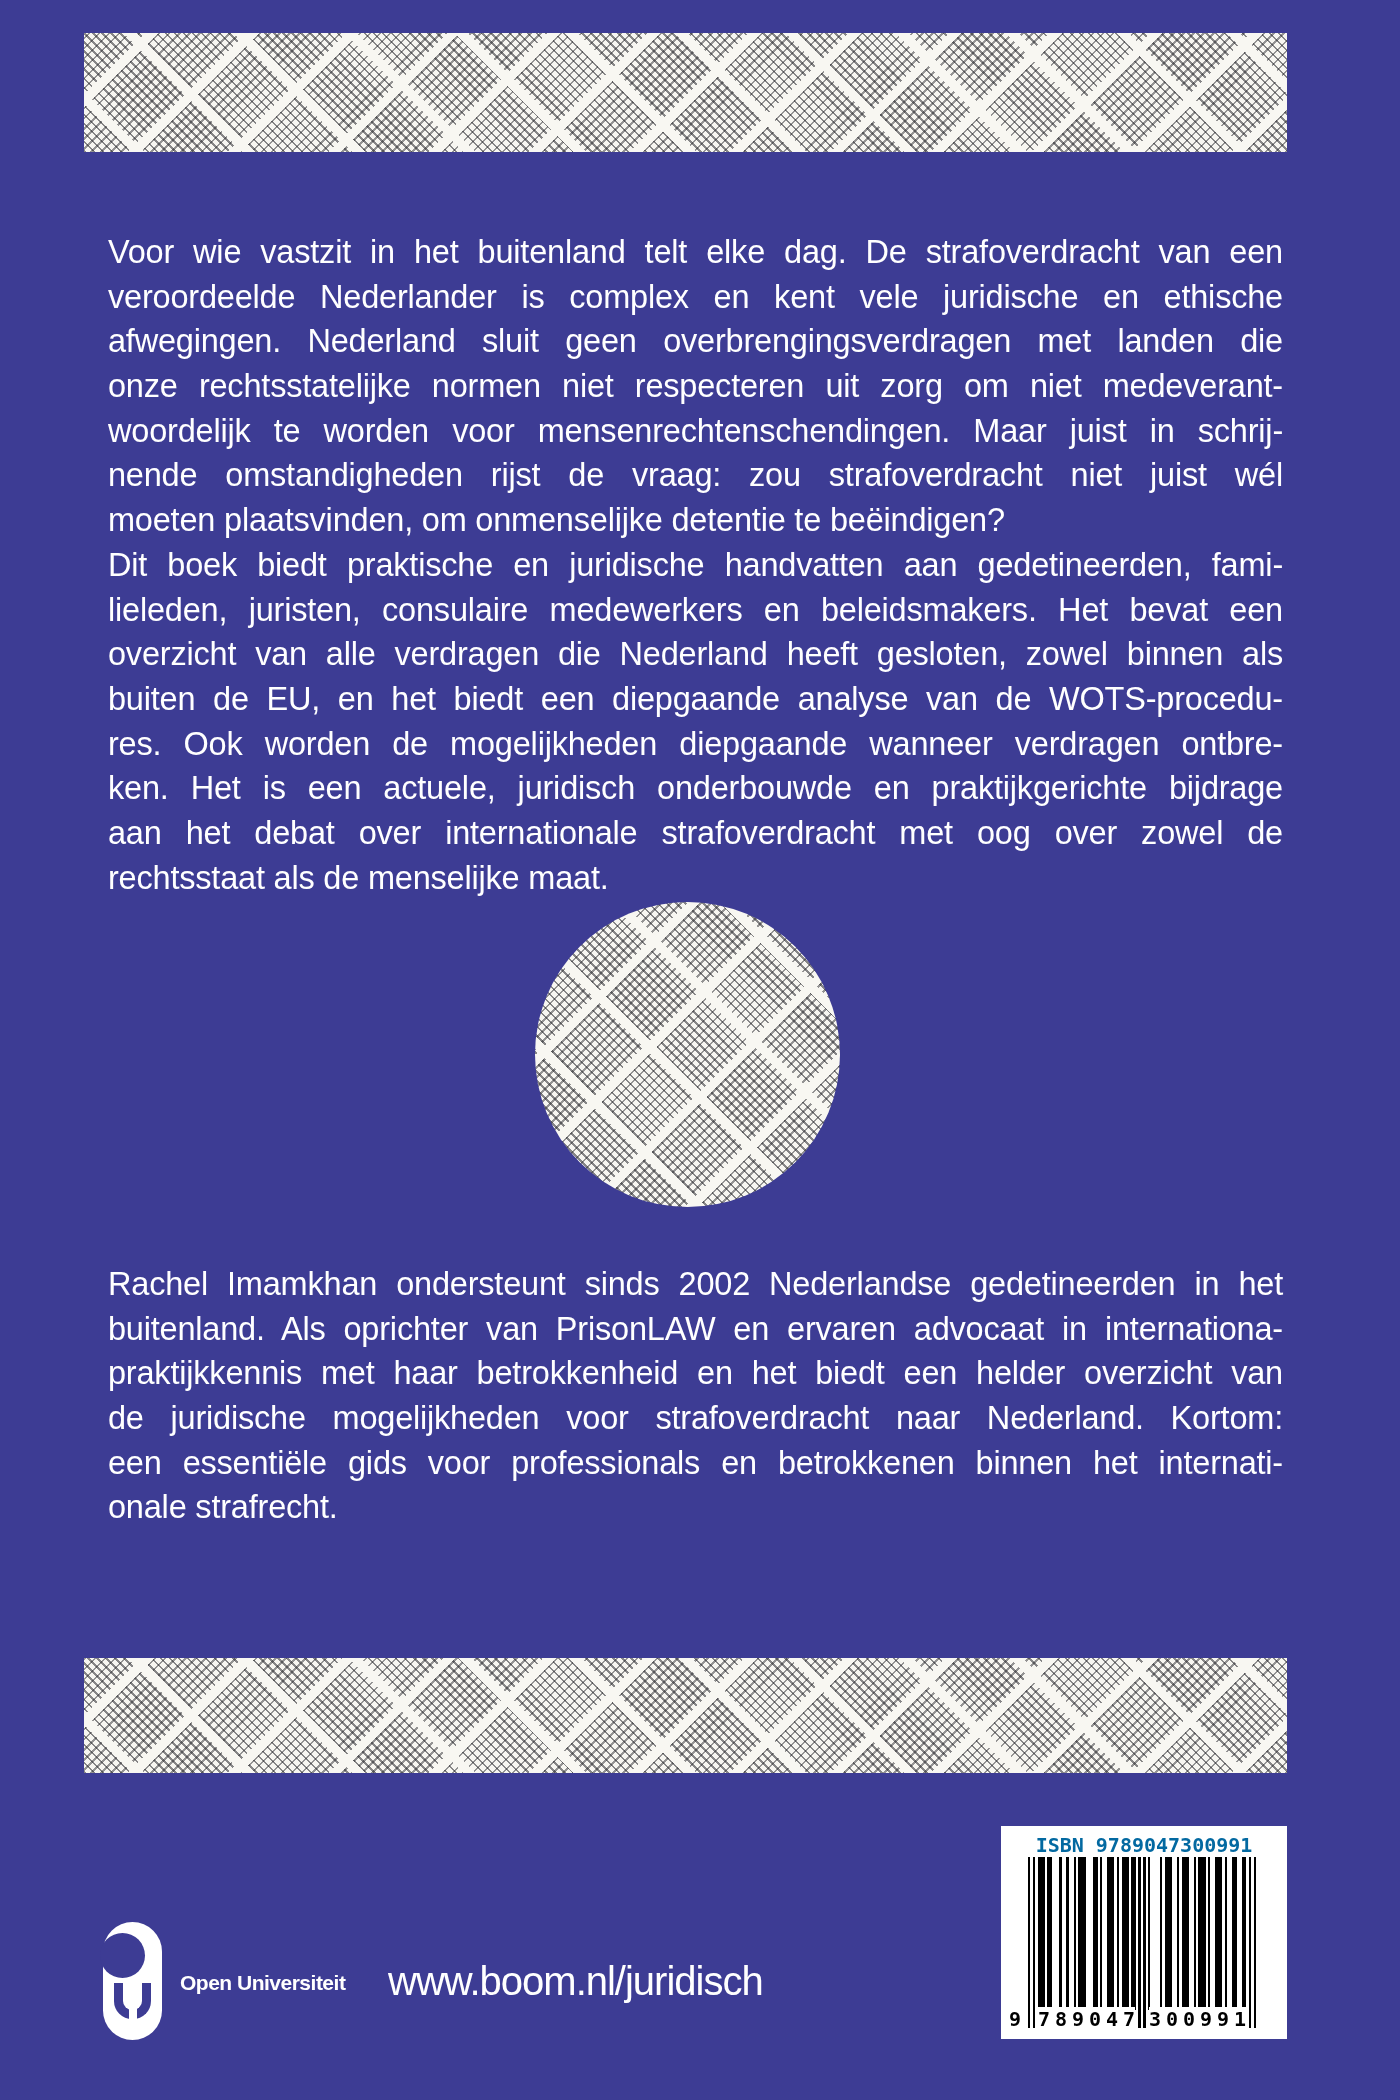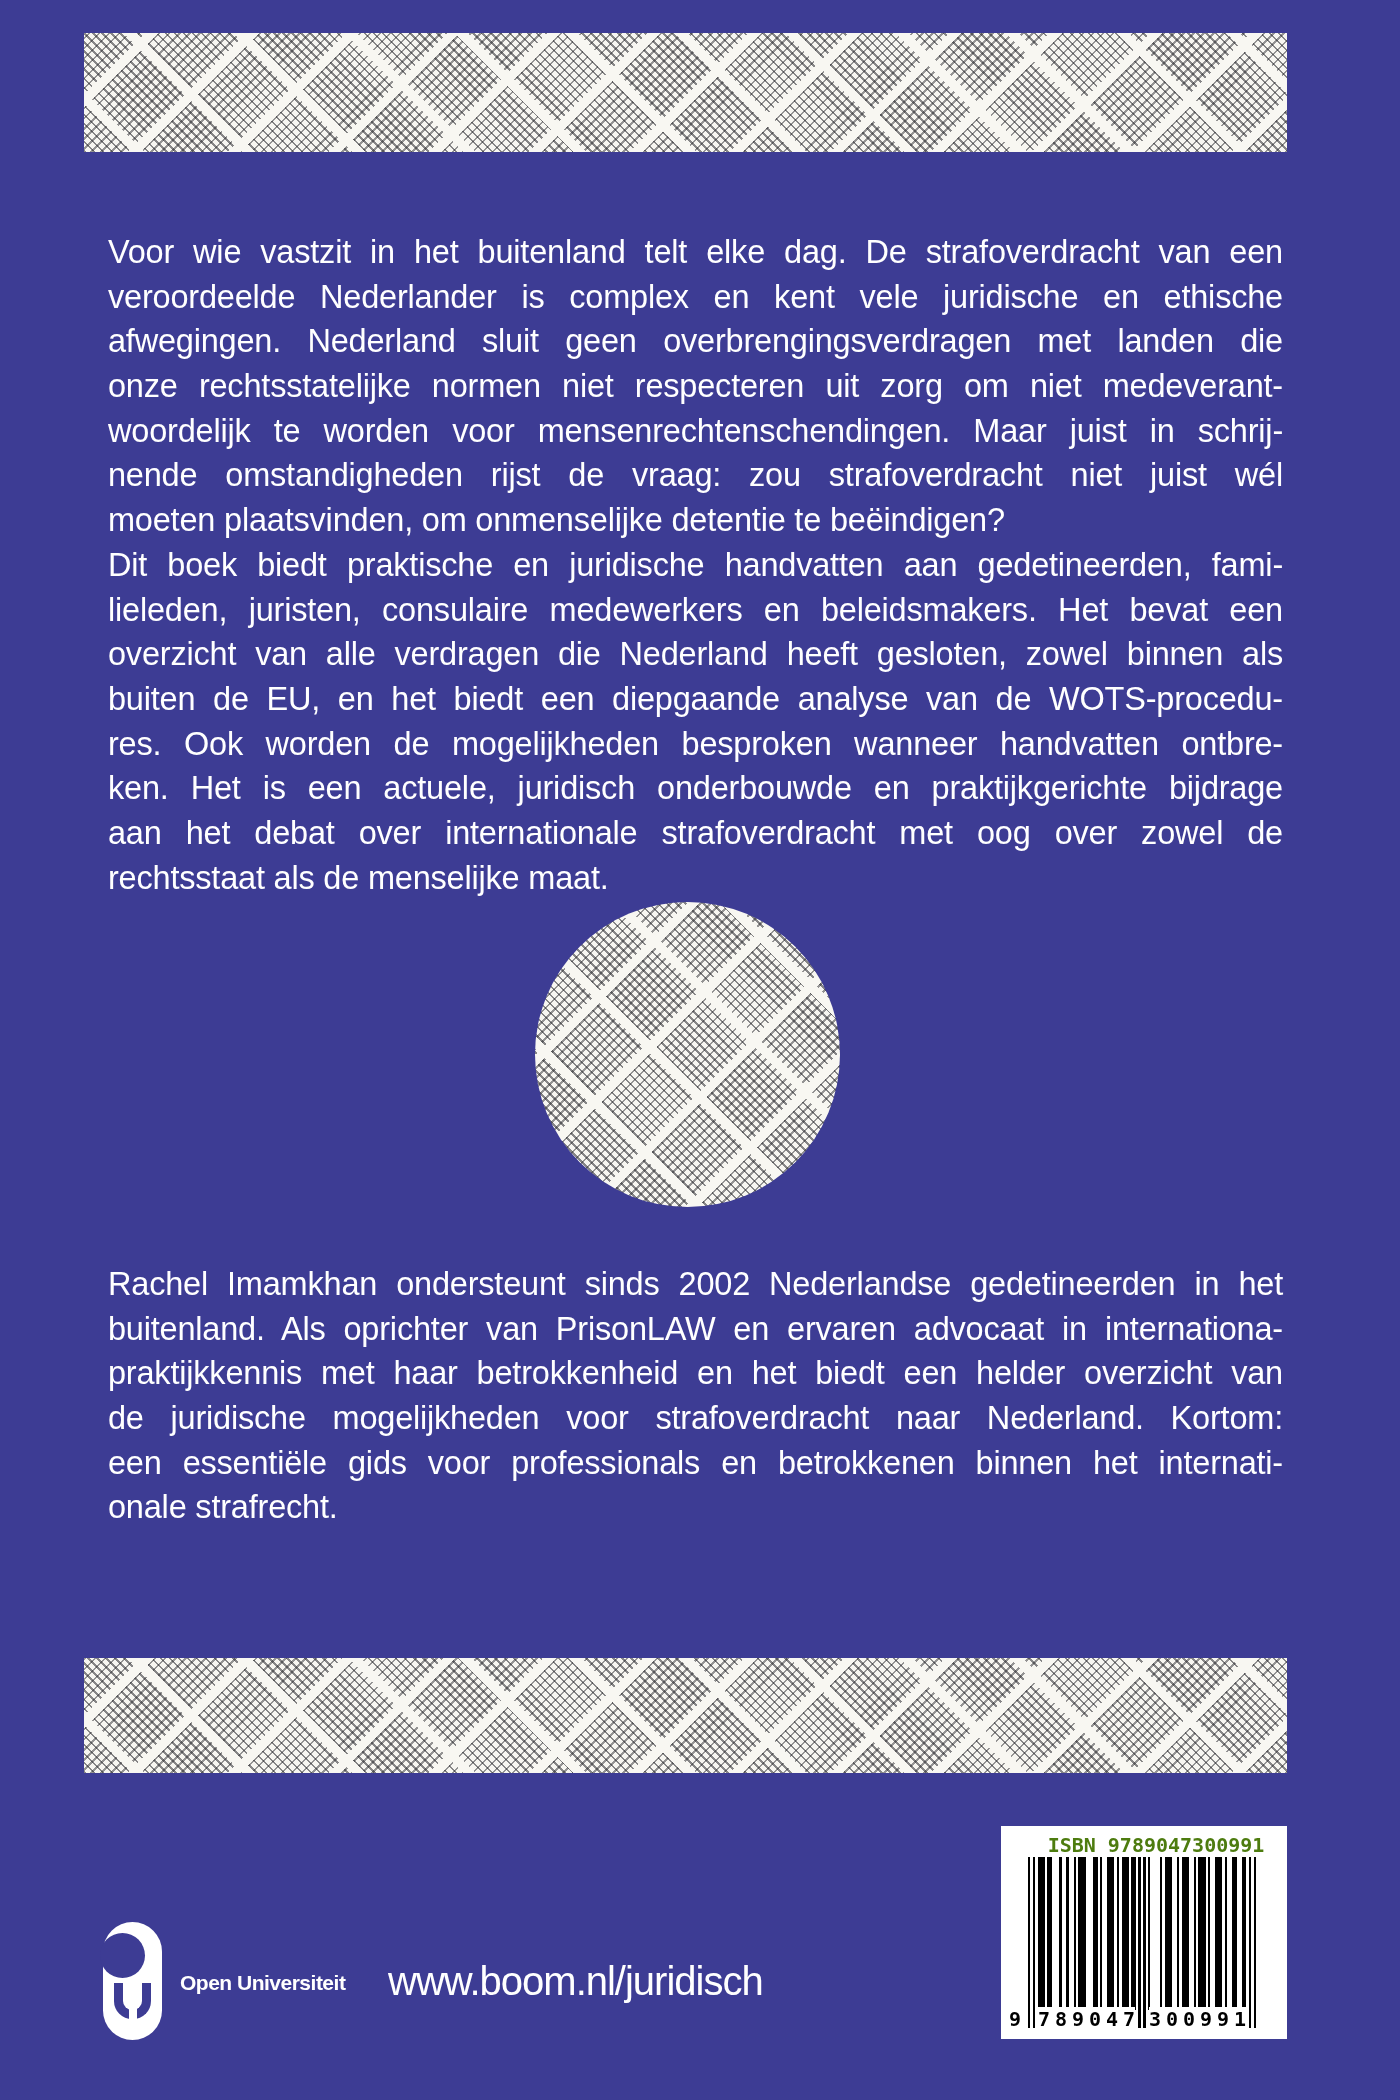--- a/index.html
+++ b/index.html
@@ -46,25 +46,25 @@
     text-align:right;
     -moz-text-align-last:left;
     text-align-last:left;
   }
   
   .barcode-box{
     position:absolute;left:1001px;top:1826px;width:286px;height:213px;
     background:#ffffff;
   }
   .isbn-label{
-    position:absolute;top:7px;left:12px;width:100%;
+    position:absolute;top:7px;left:0;width:100%;
     text-align:center;
     font-family:"DejaVu Sans Mono",monospace;
     font-weight:bold;font-size:20px;letter-spacing:0px;
-    color:#4d7c0f;
+    color:#0369a1;
   }
   .bars{
     position:absolute;left:27px;top:31px;width:228px;height:171px;
   }
   .bar{
     position:absolute;top:0;height:153px;background:#000;
   }
   .bar.guard{height:171px;}
   .bc-digits{
     position:absolute;top:181px;left:0;width:100%;height:26px;
@@ -118,21 +118,21 @@
         <div class="tline">onze rechtsstatelijke normen niet respecteren uit zorg om niet medeverant-</div>
         <div class="tline">woordelijk te worden voor mensenrechtenschendingen. Maar juist in schrij-</div>
         <div class="tline">nende omstandigheden rijst de vraag: zou strafoverdracht niet juist wél</div>
         <div class="tline tline-last">moeten plaatsvinden, om onmenselijke detentie te beëindigen?</div>
       </div>
     <div>
         <div class="tline">Dit boek biedt praktische en juridische handvatten aan gedetineerden, fami-</div>
         <div class="tline">lieleden, juristen, consulaire medewerkers en beleidsmakers. Het bevat een</div>
         <div class="tline">overzicht van alle verdragen die Nederland heeft gesloten, zowel binnen als</div>
         <div class="tline">buiten de EU, en het biedt een diepgaande analyse van de WOTS-procedu-</div>
-        <div class="tline">res. Ook worden de mogelijkheden besproken wanneer handvatten ontbre-</div>
+        <div class="tline">res. Ook worden de mogelijkheden diepgaande wanneer verdragen ontbre-</div>
         <div class="tline">ken. Het is een actuele, juridisch onderbouwde en praktijkgerichte bijdrage</div>
         <div class="tline">aan het debat over internationale strafoverdracht met oog over zowel de</div>
         <div class="tline tline-last">rechtsstaat als de menselijke maat.</div>
       </div>
   </div>
 
   <div class="texture-circle newsprint"></div>
 
   <div class="textblock para2">
     <div>

